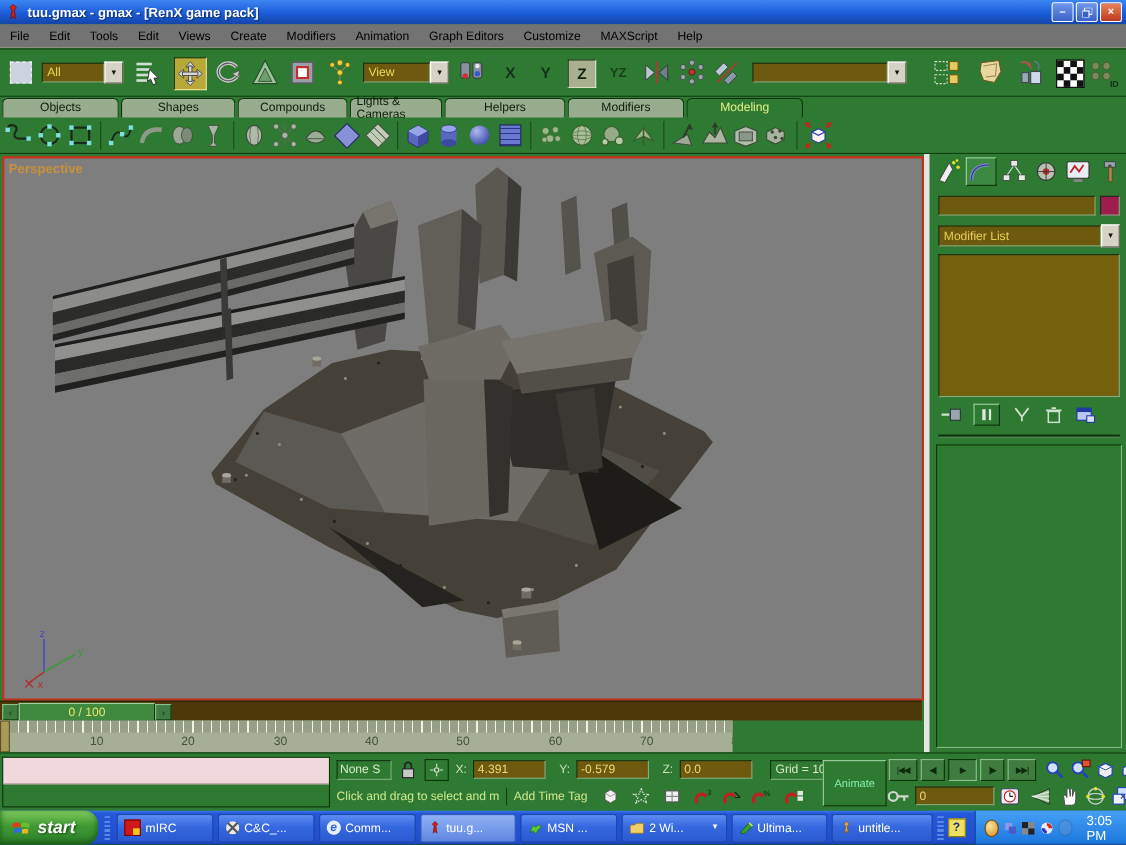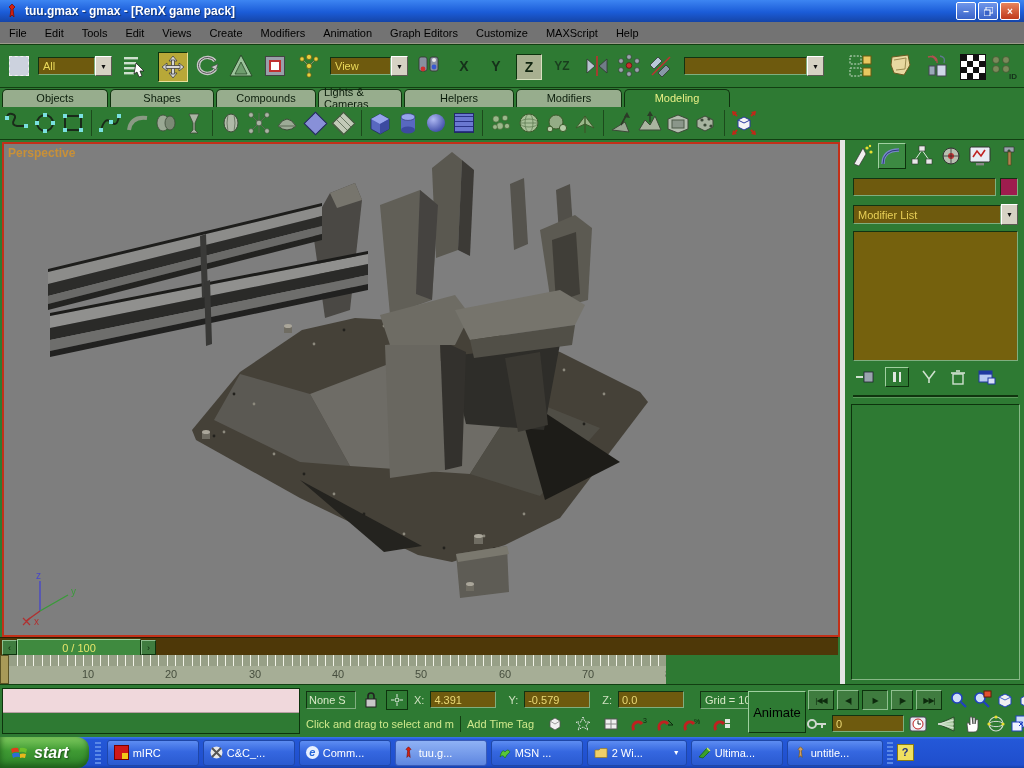--- a/index.html
+++ b/index.html
@@ -708,21 +708,21 @@
           <text x="12" y="8" font-size="7" fill="#0d2a0d" font-family="Liberation Sans">%</text>
       </svg>
       <svg width="20" height="16" viewBox="0 0 20 16" style="margin-left:10px;">
         <path d="M4 14 a5 5 0 0 1 8 -6" fill="none" stroke="#c02020" stroke-width="3"></path>
           <rect x="13" y="3" width="5" height="4" fill="#dfe8df"></rect>
           <rect x="13" y="8" width="5" height="4" fill="#dfe8df"></rect>
       </svg>
     </div>
 
     <div class="ab tbtn" style="left:748px;top:6px;width:56px;height:40px;background:#2e7a33;border:1px solid;border-color:#9fd09f #0d330d #0d330d #9fd09f;">
-      <span style="color:#000000;font-size:13px;">Animate</span>
+      <span style="color:#86efac;font-size:10px;">Animate</span>
     </div>
 
     <div class="ab flex" style="left:808px;top:5px;height:20px;gap:3px;">
       <div class="playb" style="width:24px;height:18px;">|◀◀</div>
       <div class="playb" style="width:20px;height:18px;">◀|</div>
       <div class="playb" style="width:24px;height:18px;border-color:#0d330d #8fbf8f #8fbf8f #0d330d;">▶</div>
       <div class="playb" style="width:20px;height:18px;">|▶</div>
       <div class="playb" style="width:24px;height:18px;">▶▶|</div>
       <svg width="20" height="20" viewBox="0 0 20 20" style="margin-left:4px;">
         <circle cx="8" cy="8" r="5" fill="#cfe0f8" stroke="#2040c0" stroke-width="1.6"></circle>
@@ -843,15 +843,35 @@
     </div>
     <div class="task" style="width:82px;">
       <svg width="13" height="13" viewBox="0 0 16 16" style="flex:none;">
           <path d="M8 1 L11 4 L9 6 L10 14 L8 12 L6 14 L7 6 L5 4 Z" fill="#d4a060" stroke="#7a5a16" stroke-width="0.8"></path>
         </svg>
       <span>untitle...</span>
     </div>
     <div style="width:6px;height:22px;background:repeating-linear-gradient(0deg,#5a88e8 0 2px,transparent 2px 4px);"></div>
     <div style="width:15px;height:15px;background:#f0e060;border:1px solid #8a7a10;color:#203080;font-weight:bold;font-size:11px;text-align:center;line-height:14px;">?</div>
 
+    <div class="flex" style="height:31px;margin-left:4px;flex:1;background:linear-gradient(180deg,#45a0f4 0%,#1f7ae0 90%,#1560c0 100%);border-left:1px solid #1048a0;padding-left:8px;gap:5px;">
+      <div style="width:14px;height:14px;border-radius:50%;background:radial-gradient(circle at 35% 35%,#f8e8a0,#e08818);border:1px solid #7a4a08;"></div>
+      <svg width="14" height="14" viewBox="0 0 14 14">
+          <rect x="1" y="1" width="8" height="8" fill="#8a9ae8"></rect>
+          <rect x="5" y="5" width="8" height="8" fill="#4a5ac8"></rect>
+        </svg>
+      <svg width="14" height="14" viewBox="0 0 14 14">
+          <rect width="7" height="7" fill="#222"></rect>
+          <rect x="7" y="7" width="7" height="7" fill="#222"></rect>
+          <rect x="7" width="7" height="7" fill="#888"></rect>
+          <rect y="7" width="7" height="7" fill="#888"></rect>
+        </svg>
+      <svg width="14" height="14" viewBox="0 0 14 14">
+          <circle cx="7" cy="7" r="6.4" fill="#e8e8f0"></circle>
+          <path d="M7 1 A6 6 0 0 1 13 7 L9 7 A3 3 0 0 0 7 4 Z" fill="#d02818"></path>
+          <path d="M7 13 A6 6 0 0 1 1 7 L5 7 A3 3 0 0 0 7 10 Z" fill="#2838c0"></path>
+        </svg>
+      <div style="width:13px;height:13px;border-radius:50%;background:#5a90d8;opacity:.55;border:1px solid #3a68a8;"></div>
+      <span style="color:#fff;margin-left:8px;font-size:12px;">3:05 PM</span>
+    </div>
   </div>
 
 </div>
 
 </body></html>

